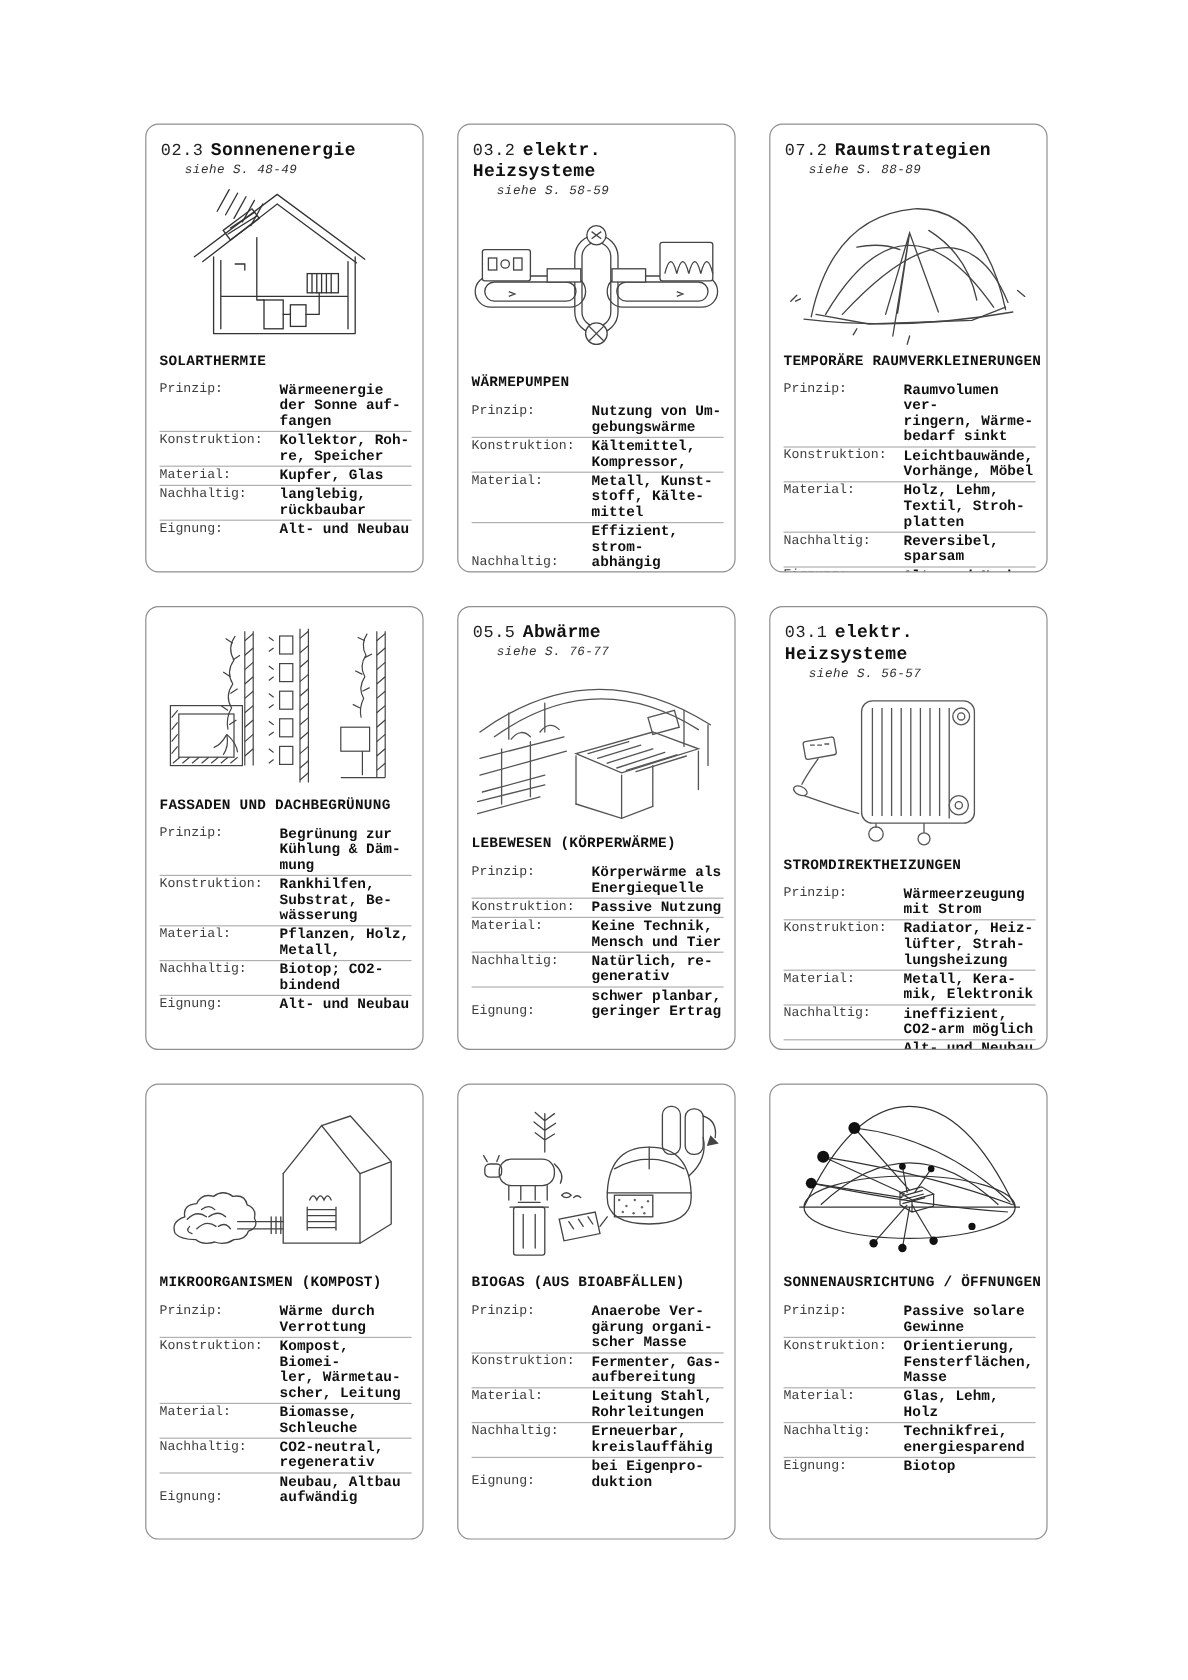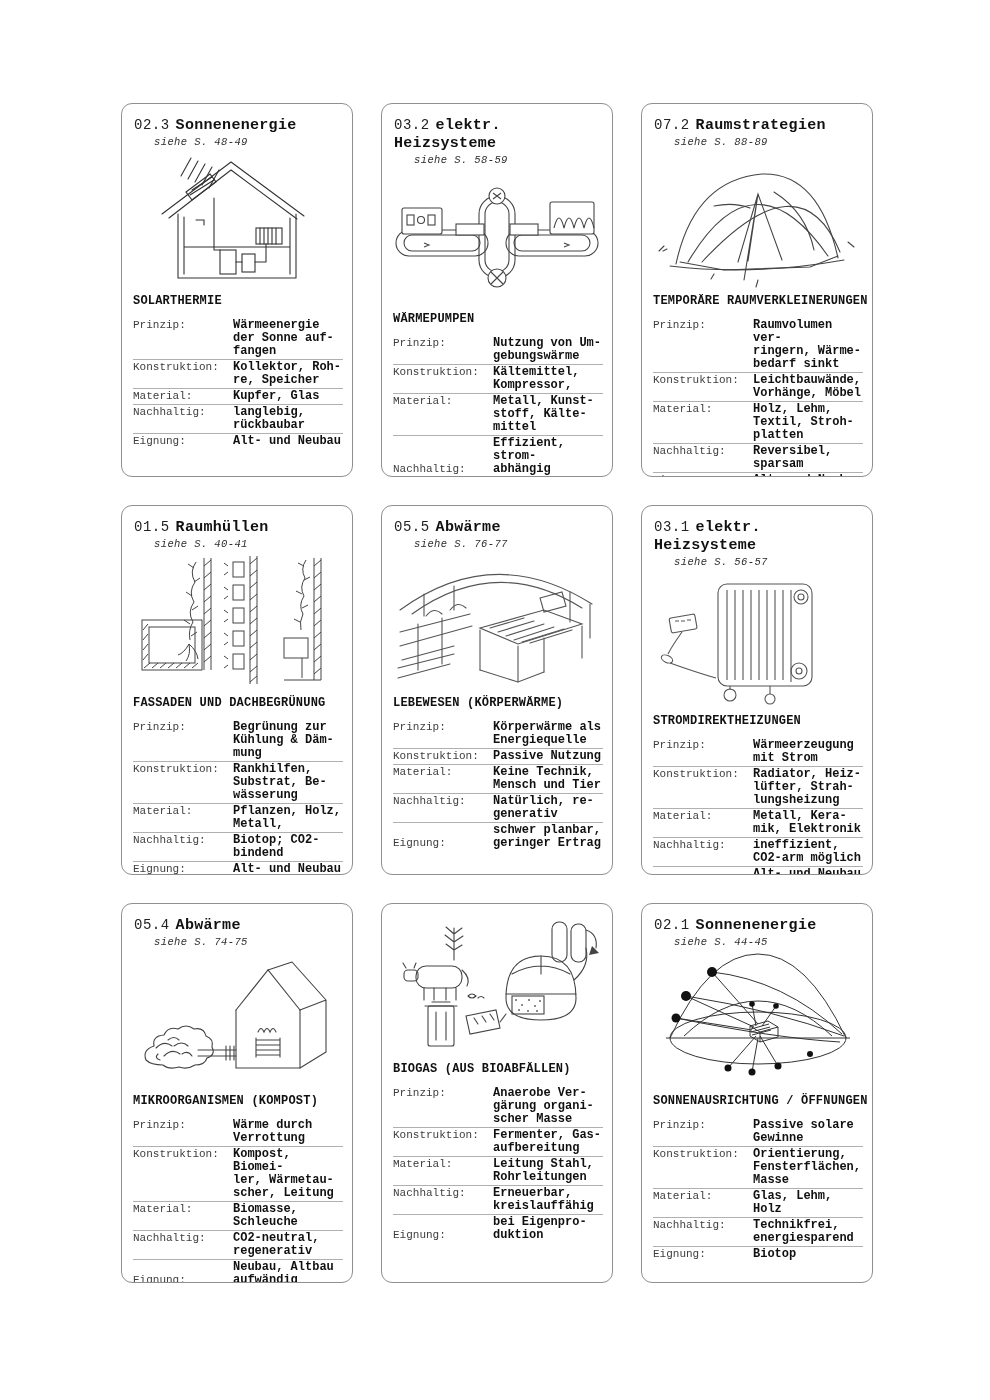--- a/index.html
+++ b/index.html
@@ -180,24 +180,20 @@
 sparsam</span>
         </div>
       <div class="row">
           <span class="lbl">Eignung:</span>
           <span class="val">Alt- und Neubau</span>
         </div>
     </div>
   </article>
 
   <article class="card">
-    <header class="card-head">
-      <span class="code">01.5</span><span class="title">Raumhüllen</span>
-      <div class="ref">siehe S. 40-41</div>
-    </header>
     <div class="illo">
       <svg width="206" height="138" viewBox="0 0 206 138">
         <g stroke="#444" fill="none" stroke-width="1">
           <rect x="8" y="68" width="60" height="50"></rect>
             <rect x="15" y="75" width="46" height="36"></rect>
           <path d="M10,116 l6,-5 M18,116 l6,-5 M26,116 l6,-5 M34,116 l6,-5 M42,116 l6,-5 M50,116 l6,-5 M58,116 l6,-5"></path>
           <path d="M9,78 l5,-6 M9,88 l5,-6 M9,98 l5,-6 M9,108 l5,-6"></path>
           <path d="M70,6 V118 M77,6 V118"></path>
           <path d="M70,14 l7,-6 M70,26 l7,-6 M70,38 l7,-6 M70,50 l7,-6 M70,62 l7,-6 M70,74 l7,-6 M70,86 l7,-6 M70,98 l7,-6 M70,110 l7,-6"></path>
           <path d="M62,10 q-7,10 -1,20 q-7,10 -1,20 q-7,10 -1,20 q-5,8 -3,18"></path>
@@ -353,24 +349,20 @@
         </div>
       <div class="row">
           <span class="lbl">Eignung:</span>
           <span class="val">Alt- und Neubau
 (Zusatzheizung)</span>
         </div>
     </div>
   </article>
 
   <article class="card">
-    <header class="card-head">
-      <span class="code">05.4</span><span class="title">Abwärme</span>
-      <div class="ref">siehe S. 74-75</div>
-    </header>
     <div class="illo">
       <svg width="206" height="138" viewBox="0 0 206 138">
         <g stroke="#444" fill="none" stroke-width="1.1" stroke-linecap="round">
           <path d="M102,60 V118 H166 V60"></path>
           <path d="M102,60 L134,20 L166,60"></path>
           <path d="M134,20 L158,12 M166,60 L192,50 M166,118 L192,102 M192,50 V102 M158,12 L192,50"></path>
           <path d="M124,82 q3,-7 6,0 q3,-7 6,0 q3,-7 6,0"></path>
           <path d="M122,88 V107 M146,88 V107 M122,90 h24 M122,95 h24 M122,100 h24 M122,105 h24"></path>
           <path d="M12,110 q-4,-10 8,-14 q-2,-10 10,-11 q4,-9 14,-6 q8,-6 16,0 q10,-2 12,7 q8,3 6,11 q4,8 -5,11 q-2,7 -12,7 q-8,5 -16,2 q-10,3 -16,-2 q-12,0 -17,-5 z"></path>
           <path d="M22,98 q8,-8 16,-2 M30,106 q8,-8 16,-2 M40,96 q8,-6 14,0 M24,104 q-4,4 2,6 M48,104 q6,-4 10,2 M34,90 q6,-5 11,0"></path>
@@ -472,24 +464,20 @@
         </div>
       <div class="row">
           <span class="lbl">Eignung:</span>
           <span class="val">bei Eigenpro-
 duktion</span>
         </div>
     </div>
   </article>
 
   <article class="card">
-    <header class="card-head">
-      <span class="code">02.1</span><span class="title">Sonnenenergie</span>
-      <div class="ref">siehe S. 44-45</div>
-    </header>
     <div class="illo">
       <svg width="206" height="138" viewBox="0 0 206 138">
         <g stroke="#333" fill="none" stroke-width="1">
           <line x1="12" y1="88" x2="196" y2="88"></line>
           <ellipse cx="104" cy="88" rx="88" ry="26"></ellipse>
           <path d="M16,88 Q55,4 104,4 Q152,4 192,88"></path>
           <path d="M30,86 Q104,16 178,86"></path>
           <path d="M58,22 Q130,30 188,84 M32,46 Q120,60 190,86 M22,68 Q120,88 186,92"></path>
           <path d="M58,22 L104,74 M32,46 L100,77 M22,68 L98,80 M74,118 L102,86 M124,116 L106,86 M98,122 L104,88 M98,54 L102,76 M122,56 L108,76"></path>
           <path d="M96,76 L114,71 L124,77 L106,82 Z M96,76 V86 L106,92 L124,87 V77 M106,82 V92"></path>

